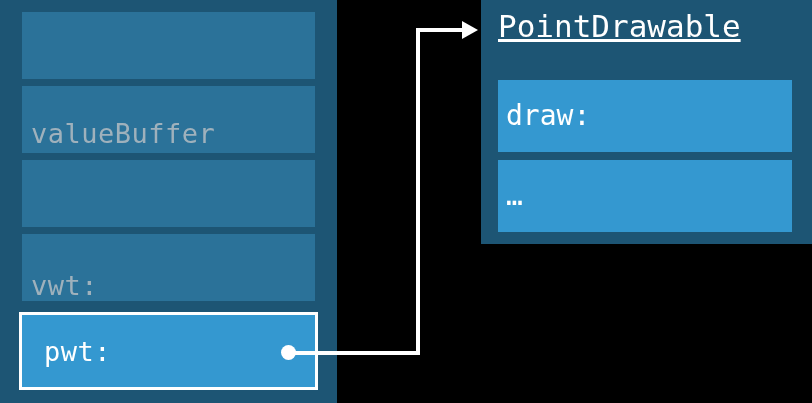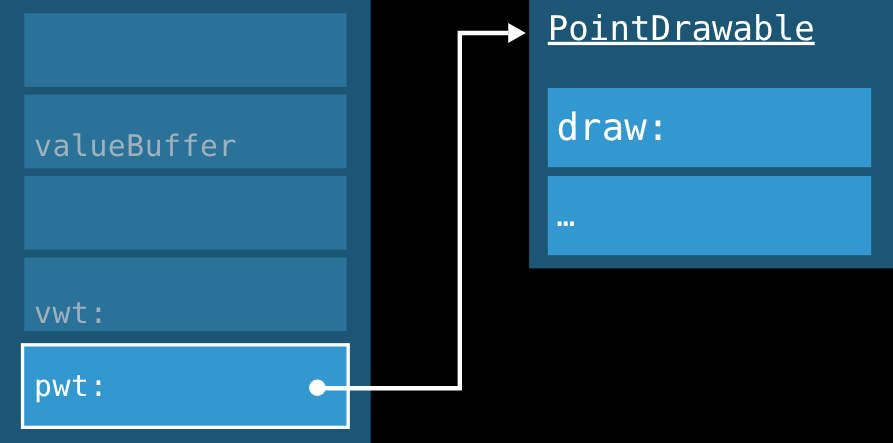--- a/index.html
+++ b/index.html
@@ -57,21 +57,21 @@
     background: #3498d0;
     border: 3px solid #ffffff;
     box-sizing: border-box;
     display: flex;
     align-items: center;
   }
   .slot-highlight .slot-label {
     color: #ffffff;
     font-size: 27px;
     letter-spacing: 0.5px;
-    padding-left: 9px;
+    padding-left: 22px;
     white-space: nowrap;
   }
 
   
   .anchor-dot {
     position: absolute;
     left: 281px;
     top: 345px;
     width: 15px;
     height: 15px;
@@ -113,21 +113,21 @@
     position: absolute;
     left: 17px;
     width: 294px;
     background: #3498d0;
     display: flex;
     align-items: center;
     box-sizing: border-box;
   }
   .member .member-label {
     color: #ffffff;
-    font-size: 34px;
+    font-size: 28px;
     padding-left: 8px;
     white-space: nowrap;
     line-height: 1;
   }
   .member-1 { top: 80px;  height: 72px; }
   .member-2 { top: 160px; height: 72px; }
   .member-2 .member-label { font-size: 28px; }
 </style>
 </head>
 <body>

